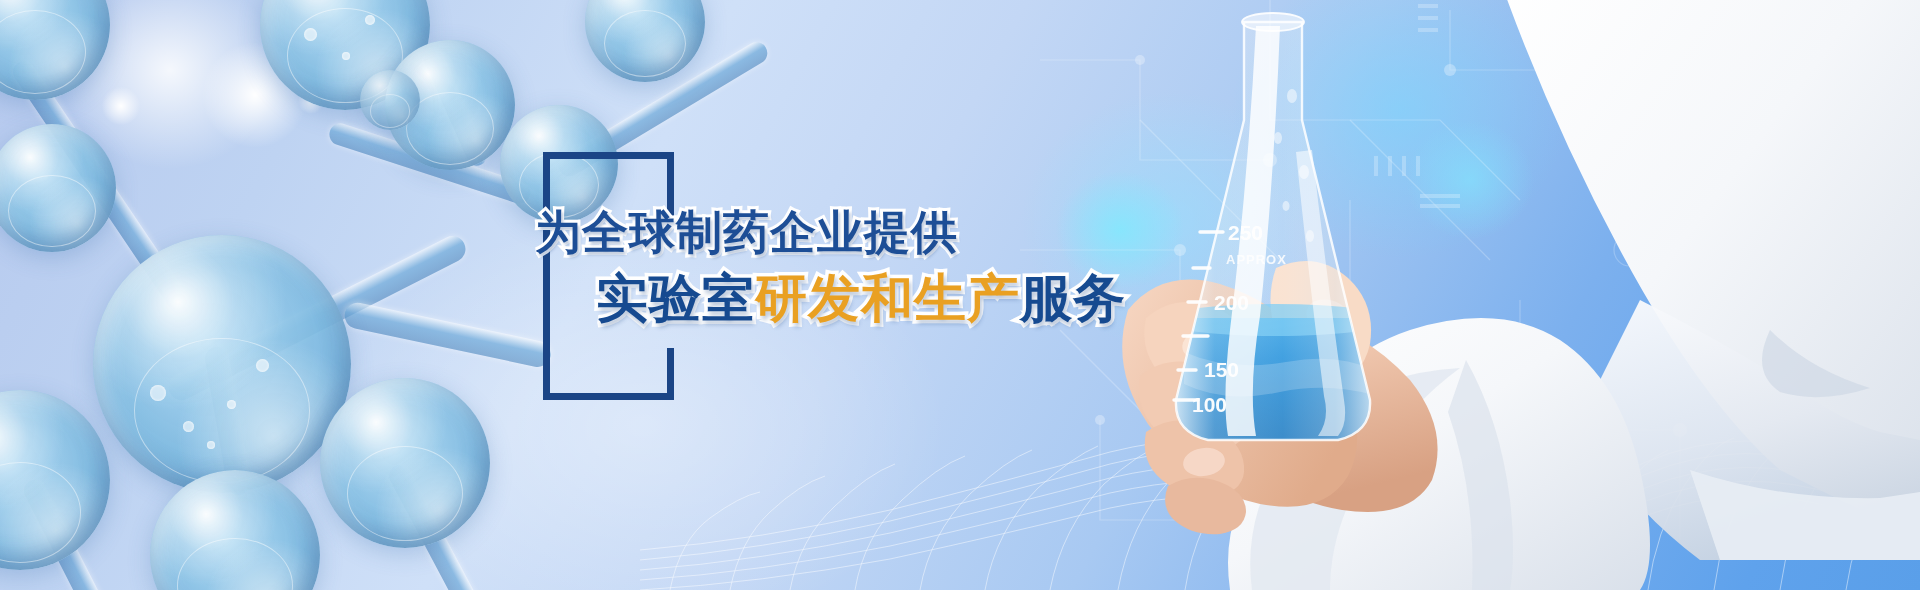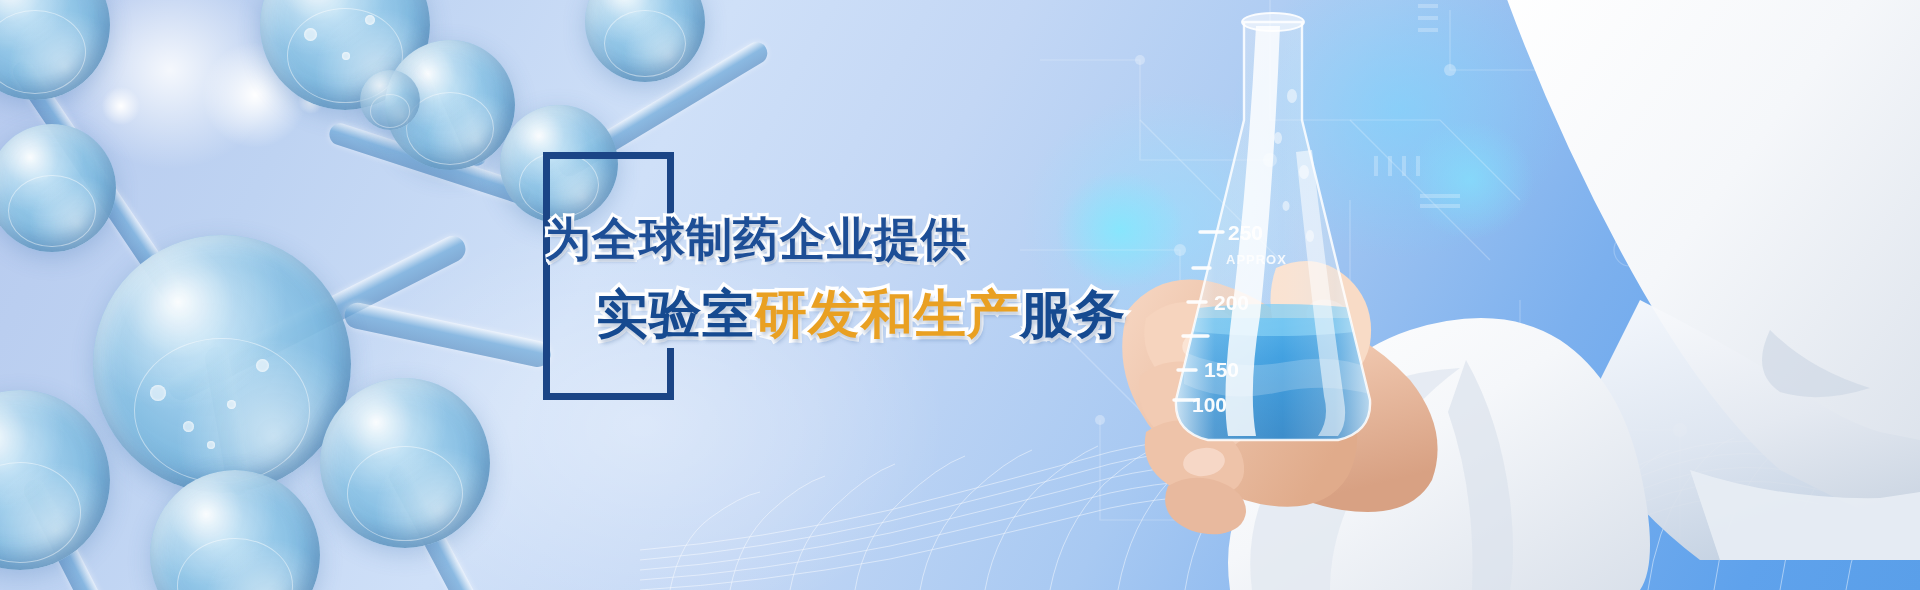--- a/index.html
+++ b/index.html
@@ -50,23 +50,23 @@
   .frame{position:absolute;left:0;top:0;width:131px;height:248px;}
   .frame i{position:absolute;background:#1b4586;display:block;}
   .fr-top{left:0;top:0;width:131px;height:7px;}
   .fr-left{left:0;top:0;width:7px;height:248px;}
   .fr-bot{left:0;top:241px;width:131px;height:7px;}
   .fr-r1{left:124px;top:0;width:7px;height:68px;}
   .fr-r2{left:124px;top:196px;width:7px;height:52px;}
 
   .lines{position:absolute;left:-12px;top:48px;width:660px;}
   .hl{
-    margin:14px;
+    margin:4px;
     white-space:nowrap;
-    font-family:Liberation Mono, monospace;
+    font-family:Liberation Serif, serif;
     font-weight:700;
     letter-spacing:1px;
   }
   .hl1{
     font-size:46px;line-height:58px;color:#1d4e96;
     -webkit-text-stroke:6px #ffffff;
     paint-order:stroke fill;
     text-shadow:2px 3px 3px rgba(40,80,140,.30);
   }
   .hl2{

